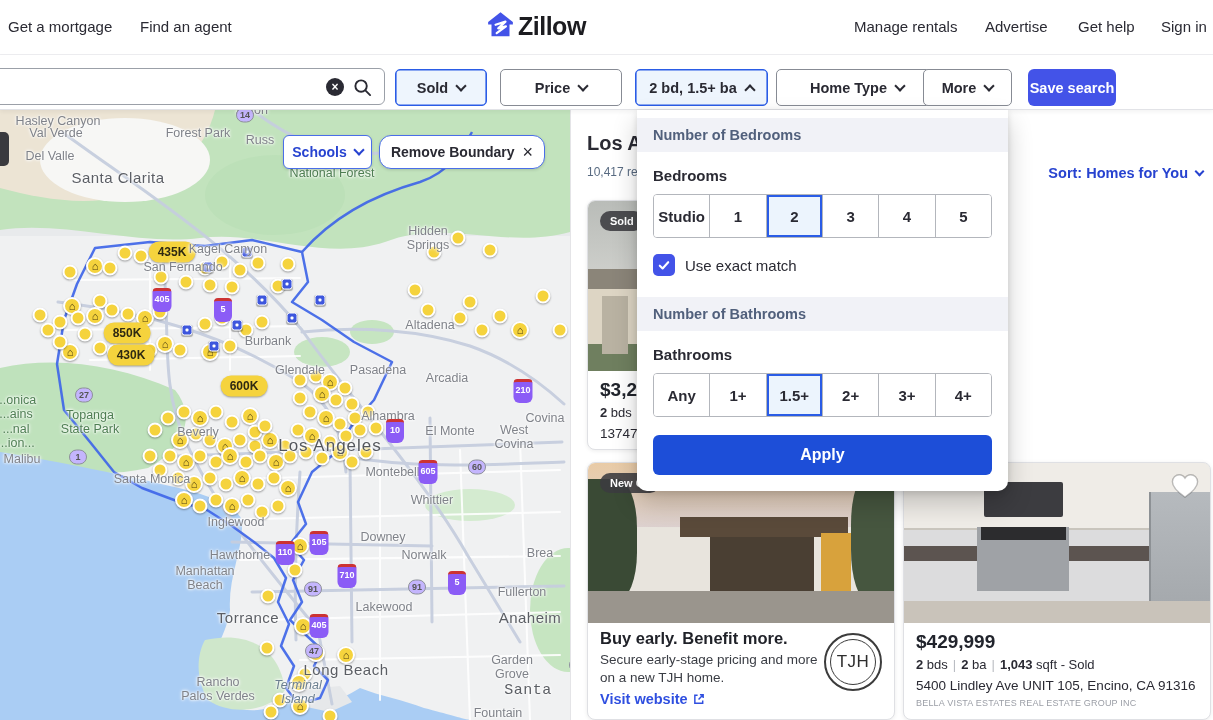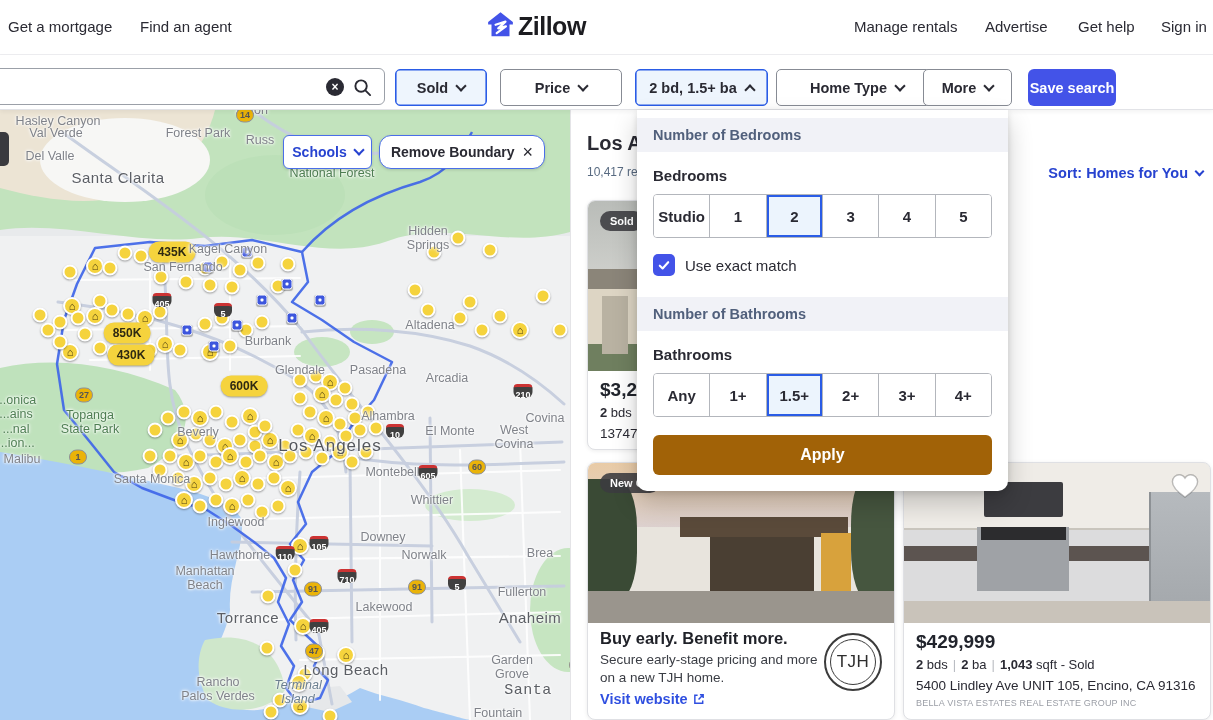--- a/index.html
+++ b/index.html
@@ -31,22 +31,22 @@
   .mkh{width:18px;height:18px;font-size:11px;line-height:14px;text-align:center;color:#4c3e10;font-weight:700;}
   .pill{position:absolute;transform:translate(-50%,-50%);background:#f5d33d;border-radius:11px;height:21px;padding:0 9px;font-size:12px;font-weight:700;color:#2f2a12;line-height:21px;box-shadow:0 1px 2px rgba(0,0,0,.35);white-space:nowrap;}
   .school{position:absolute;width:11px;height:11px;background:#3d56dd;border:1.5px solid #fff;border-radius:3px;transform:translate(-50%,-50%);box-shadow:0 1px 1px rgba(0,0,0,.3);}
   .school:after{content:"";position:absolute;left:3px;top:3px;width:3px;height:3px;background:#fff;border-radius:1px;}
   .mlabel{position:absolute;transform:translate(-50%,-50%);font-size:12.5px;color:#7f8289;text-align:center;white-space:pre-line;line-height:1.15;text-shadow:0 0 2px #fff,0 0 3px #fff,0 0 4px #fff;}
   .mlabel.city{font-size:15px;color:#5b5e64;letter-spacing:.5px;}
   .mlabel.big{font-size:17px;color:#54575d;font-weight:500;letter-spacing:1px;}
   .mlabel.green{color:#4e7e52;font-size:12.5px;}
   .mlabel.ital{font-style:italic;color:#6b7e8f;}
   .shield,.ishield{position:absolute;transform:translate(-50%,-50%);font-size:9px;font-weight:700;text-align:center;}
-  .shield{min-width:18px;height:15px;line-height:13px;background:#eab308;border:1.5px solid #8d9099;border-radius:8px;color:#555;padding:0 2px;}
-  .ishield{min-width:18px;height:14px;line-height:16px;background:#404040;border-radius:4px 4px 6px 6px;color:#fff;padding:0 2px;border-top:3px solid #c33;}
+  .shield{min-width:18px;height:15px;line-height:13px;background:#c4b5fd;border:1.5px solid #8d9099;border-radius:8px;color:#555;padding:0 2px;}
+  .ishield{min-width:18px;height:24px;line-height:16px;background:#8b5cf6;border-radius:4px 4px 6px 6px;color:#fff;padding:0 2px;border-top:3px solid #c33;}
   .mapbtn{position:absolute;height:34px;background:#fff;border:1px solid #4a6ee8;border-radius:6px;display:flex;align-items:center;justify-content:center;gap:8px;font-size:14px;font-weight:700;cursor:pointer;box-shadow:0 1px 3px rgba(0,0,0,.15);}
   .mapbtn .chev{border-color:#2743d0;}
   .mapctrl-sliver{position:absolute;left:0;top:22px;width:9px;height:34px;background:#3a3a3e;border-radius:0 5px 5px 0;}
 
   
   .rpanel{position:absolute;left:570px;top:110px;width:643px;height:610px;background:#fff;border-left:1px solid #e4e4e7;overflow:hidden;}
   .rtitle{position:absolute;left:16px;top:22px;font-size:20px;font-weight:700;color:#2a2a33;}
   .rcount{position:absolute;left:16px;top:55px;font-size:12px;color:#596b82;}
   .sort{position:absolute;right:10px;top:55px;display:flex;align-items:center;gap:8px;font-size:14.5px;font-weight:700;color:#2743d0;cursor:pointer;}
   .sort .chev{border-color:#2743d0;width:7px;height:7px;}
@@ -75,21 +75,21 @@
   .dd{position:absolute;left:637px;top:110px;width:371px;background:#fff;border-radius:0 0 10px 10px;box-shadow:0 12px 26px rgba(0,0,0,.20),0 2px 6px rgba(0,0,0,.12);z-index:40;padding-top:8px;padding-bottom:16px;}
   .dd-hdr{height:34px;background:#f1f2f7;display:flex;align-items:center;padding:0 16px;font-size:14.5px;font-weight:700;color:#51607c;}
   .dd-label{margin:15px 16px 10px;font-size:15px;font-weight:700;color:#2a2a33;}
   .seg{display:flex;margin:0 16px;border:1px solid #b3b6bc;border-radius:4px;overflow:hidden;height:44px;}
   .segbtn{flex:1;background:#fff;border:none;border-right:1px solid #b3b6bc;font-size:15px;font-weight:700;color:#2a2a33;cursor:pointer;padding:0;}
   .segbtn:last-child{border-right:none;}
   .segbtn.sel{background:#ecf4fd;box-shadow:inset 0 0 0 2px #2a5ce6;}
   .exact{display:flex;align-items:center;gap:10px;margin:16px 16px 6px;}
   .cbx{width:22px;height:22px;border-radius:5px;background:#4353e8;display:flex;align-items:center;justify-content:center;cursor:pointer;}
   .exact-label{font-size:15px;color:#2a2a33;}
-  .applybtn{display:block;margin:18px 16px 0;width:339px;height:40px;background:#a16207;border:none;border-radius:6px;color:#fff;font-size:16px;font-weight:700;cursor:pointer;}
+  .applybtn{display:block;margin:18px 16px 0;width:339px;height:40px;background:#1d4ed8;border:none;border-radius:6px;color:#fff;font-size:16px;font-weight:700;cursor:pointer;}
   .gap14{height:15px;}
 
   
   .ph{position:absolute;}
 </style>
 </head>
 <body>
 <div class="app">
 
   <div class="topnav">

